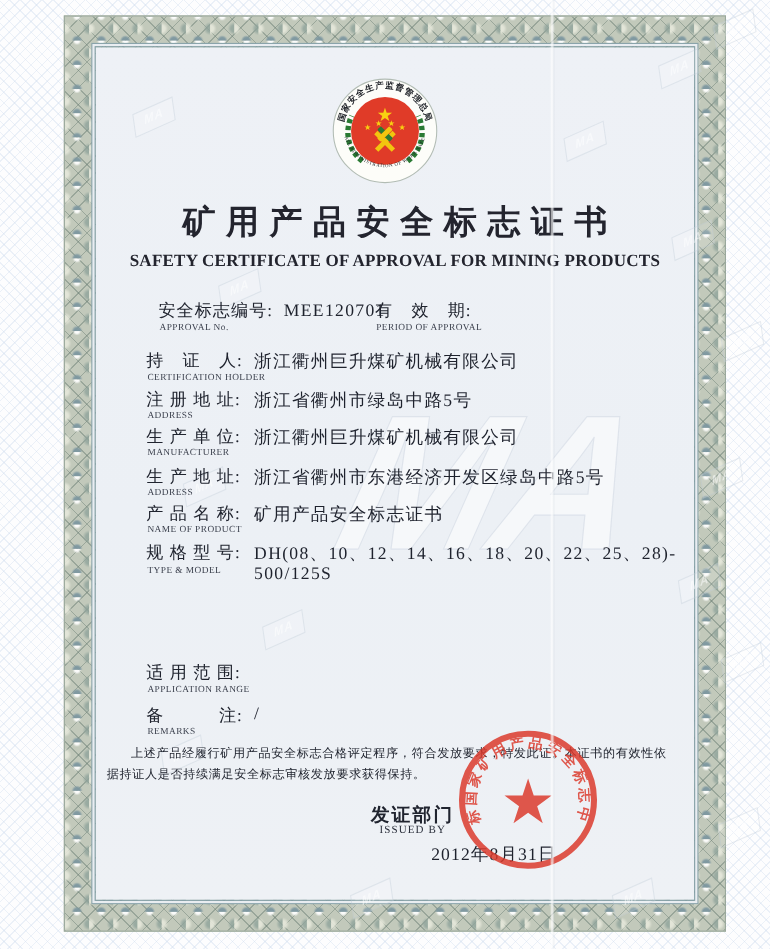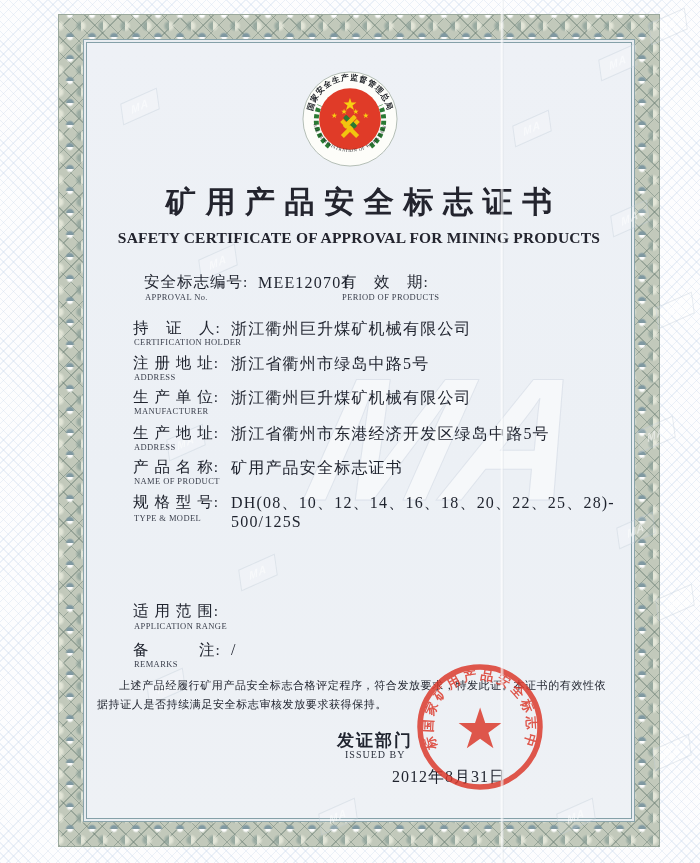--- a/index.html
+++ b/index.html
@@ -141,21 +141,21 @@
   </svg>
 
   <div class="abs title">矿用产品安全标志证书</div>
   <div class="abs subtitle">SAFETY CERTIFICATE OF APPROVAL FOR MINING PRODUCTS</div>
 
   <div class="row" style="top:272px">
     <span class="lab" style="position:absolute;left:144px;top:0">安全标志编号:</span>
     <span class="sub" style="position:absolute;left:145px;top:20px">APPROVAL No.</span>
     <span class="val" style="position:absolute;left:258px;top:2px">MEE120701</span>
     <span class="lab" style="position:absolute;left:341px;top:0">有　效　期:</span>
-    <span class="sub" style="position:absolute;left:342px;top:20px">PERIOD OF PRODUCTS</span>
+    <span class="sub" style="position:absolute;left:342px;top:20px">PERIOD OF APPROVAL</span>
   </div>
 
   <div class="row" style="top:318px">
     <span class="lab">持　证　人:</span>
     <span class="sub">CERTIFICATION HOLDER</span>
     <span class="val">浙江衢州巨升煤矿机械有限公司</span>
   </div>
   <div class="row" style="top:353px">
     <span class="lab">注 册 地 址:</span>
     <span class="sub">ADDRESS</span>

